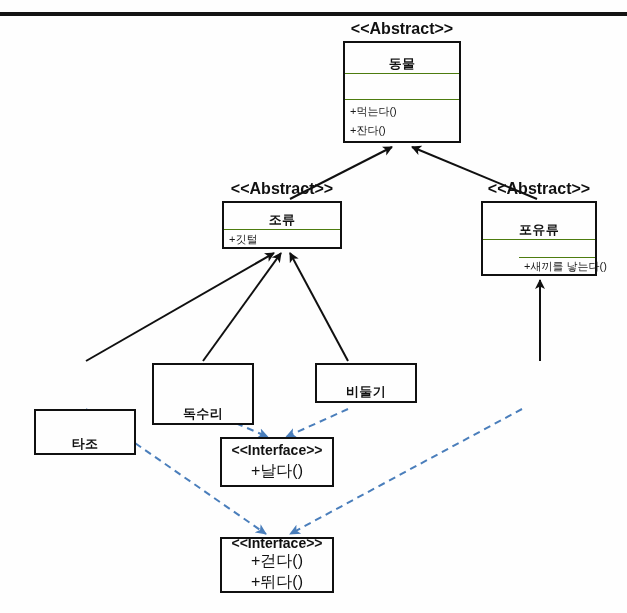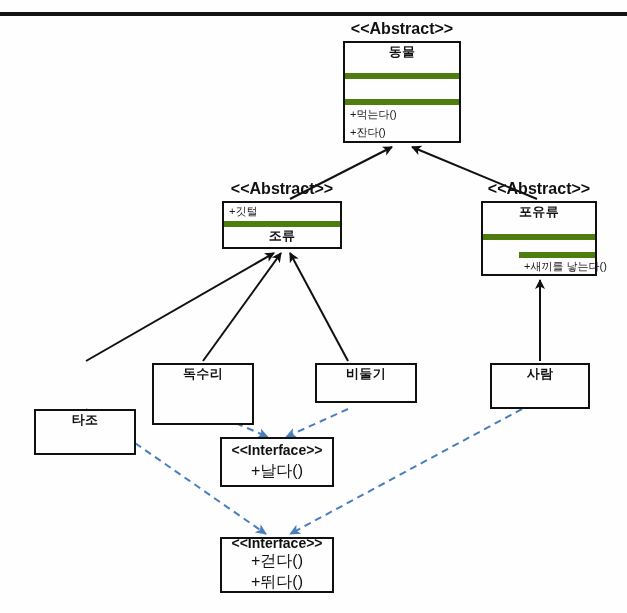--- a/index.html
+++ b/index.html
@@ -41,24 +41,24 @@
     box-sizing: border-box;
     background: #fefefe;
     border: 2px solid #101010;
     display: flex;
     flex-direction: column;
   }
   .compartment {
     box-sizing: border-box;
     display: flex;
     flex-direction: column;
-    justify-content: flex-start;
+    justify-content: flex-end;
   }
   .compartment + .compartment {
-    border-top: 6px solid #4d7c0f;
+    border-top: 1px solid #4d7c0f;
   }
   .cls-name {
     text-align: center;
     font-weight: bold;
     font-size: 13px;
     color: #111111;
     letter-spacing: 0.3px;
   }
   .member {
     font-size: 11px;
@@ -137,25 +137,25 @@
     </div>
     <div class="compartment" style="height:26px;"></div>
     <div class="compartment" style="flex:1; justify-content:space-evenly;">
       <div class="member">+먹는다()</div>
       <div class="member">+잔다()</div>
     </div>
   </div>
 
   <div class="stereotype" style="left:222px; top:180px; width:120px;">&lt;&lt;Abstract&gt;&gt;</div>
   <div class="uml-class" style="left:222px; top:201px; width:120px; height:48px;">
-    <div class="compartment" style="flex:1;">
-      <div class="member">+깃털</div>
-    </div>
     <div class="compartment" style="height:26px;">
       <div class="cls-name">조류</div>
+    </div>
+    <div class="compartment" style="flex:1;">
+      <div class="member">+깃털</div>
     </div>
   </div>
 
   <div class="stereotype" style="left:481px; top:180px; width:116px;">&lt;&lt;Abstract&gt;&gt;</div>
   <div class="uml-class" style="left:481px; top:201px; width:116px; height:75px;">
     <div class="compartment" style="height:44px;">
       <div class="cls-name">포유류</div>
     </div>
     <div class="compartment" style="height:22px;"></div>
     <div class="compartment" style="flex:1;margin-left:36px;">
@@ -174,25 +174,20 @@
       <div class="cls-name">독수리</div>
     </div>
   </div>
 
   <div class="uml-class" style="left:315px; top:363px; width:102px; height:40px;">
     <div class="compartment" style="flex:1;">
       <div class="cls-name">비둘기</div>
     </div>
   </div>
 
-  <div class="uml-class" style="left:490px; top:363px; width:100px; height:46px;">
-    <div class="compartment" style="flex:1;">
-      <div class="cls-name">사람</div>
-    </div>
-  </div>
 
   <div class="uml-class" style="left:220px; top:437px; width:114px; height:50px; justify-content:center;">
     <div class="compartment" style="flex:1; justify-content:space-evenly; border-top:none;">
       <div class="iface-head">&lt;&lt;Interface&gt;&gt;</div>
       <div class="iface-body">+날다()</div>
     </div>
   </div>
 
   <div class="uml-class" style="left:220px; top:537px; width:114px; height:56px; justify-content:center;">
     <div class="compartment" style="flex:1; justify-content:space-evenly; border-top:none; padding:3px 0 5px;">

